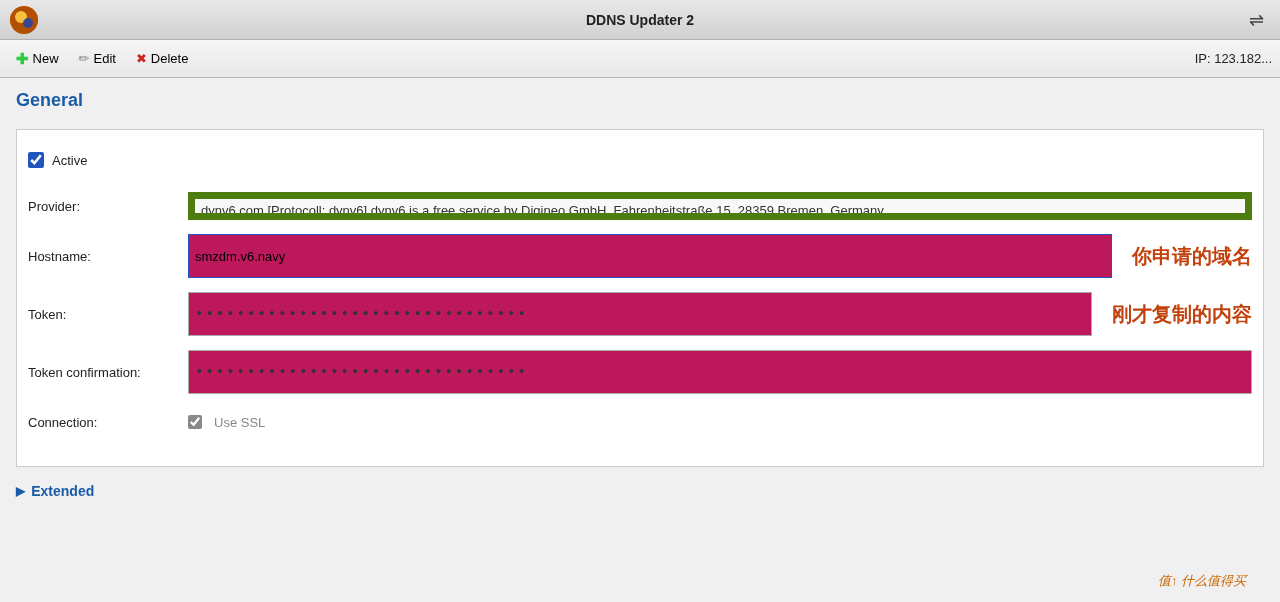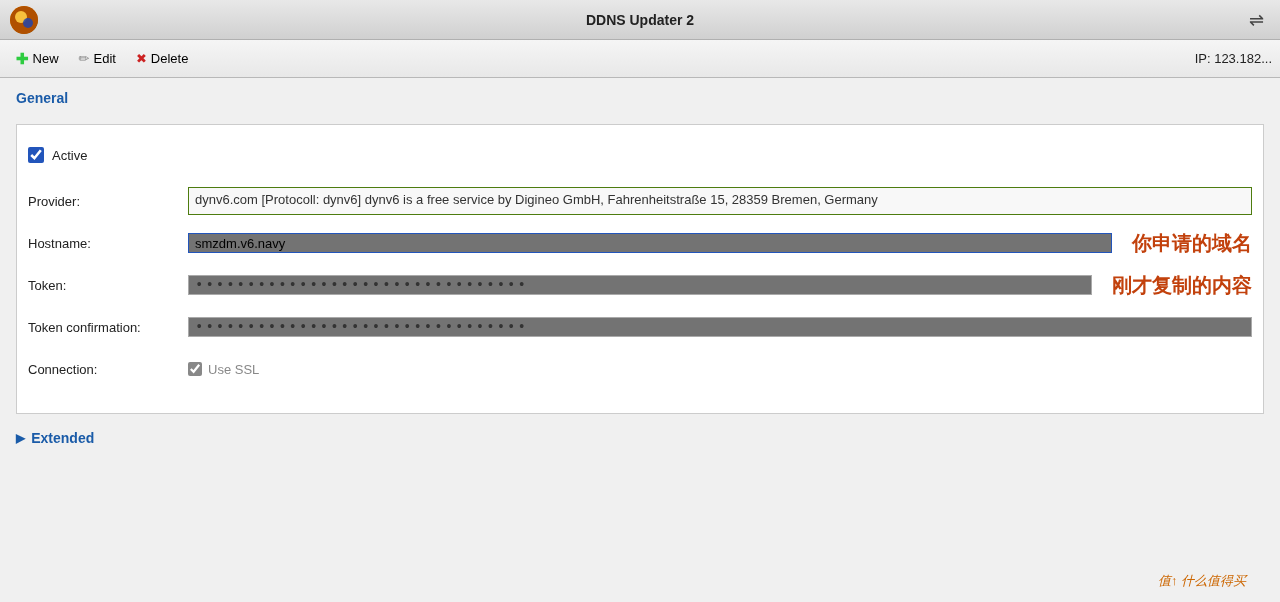--- a/index.html
+++ b/index.html
@@ -90,21 +90,21 @@
       font-weight: bold;
       cursor: pointer;
       border-radius: 3px;
       min-width: 160px;
       margin-bottom: 14px;
     }
 
     
     .section-header {
       color: #1a5ba8;
-      font-size: 14px;
+      font-size: 18px;
       font-weight: bold;
       margin-bottom: 14px;
       padding-bottom: 4px;
     }
 
     
     .form-area {
       background: white;
       border: 1px solid #ccc;
       padding: 16px 11px;
@@ -127,34 +127,34 @@
       min-width: 160px;
       color: #222;
       font-size: 13px;
     }
 
     .form-input {
       flex: 1;
       border: 1px solid #aaa;
       padding: 4px 6px;
       font-size: 13px;
-      height: 20px;
-      background: #737373;
+      height: 44px;
+      background: #be185d;
       outline: none;
     }
     .form-input.active-border {
       border-color: #2255bb;
     }
 
     .form-value-text {
       flex: 1;
       font-size: 13px;
       color: #333;
       padding: 4px 6px;
-      border: 1px solid #4d7c0f;
+      border: 7px solid #4d7c0f;
       background: #f8f8f8;
       height: 28px;
       overflow: hidden;
       text-overflow: ellipsis;
       white-space: nowrap;
     }
 
     .active-checkbox {
       width: 16px;
       height: 16px;
@@ -172,21 +172,21 @@
       font-family: "Courier New", monospace;
       letter-spacing: 2px;
       color: #333;
       font-size: 14px;
     }
 
     
     .ssl-area {
       display: flex;
       align-items: center;
-      gap: 6px;
+      gap: 12px;
     }
     .ssl-checkbox {
       width: 14px;
       height: 14px;
       accent-color: #888;
     }
     .ssl-label {
       color: #888;
       font-size: 13px;
     }

